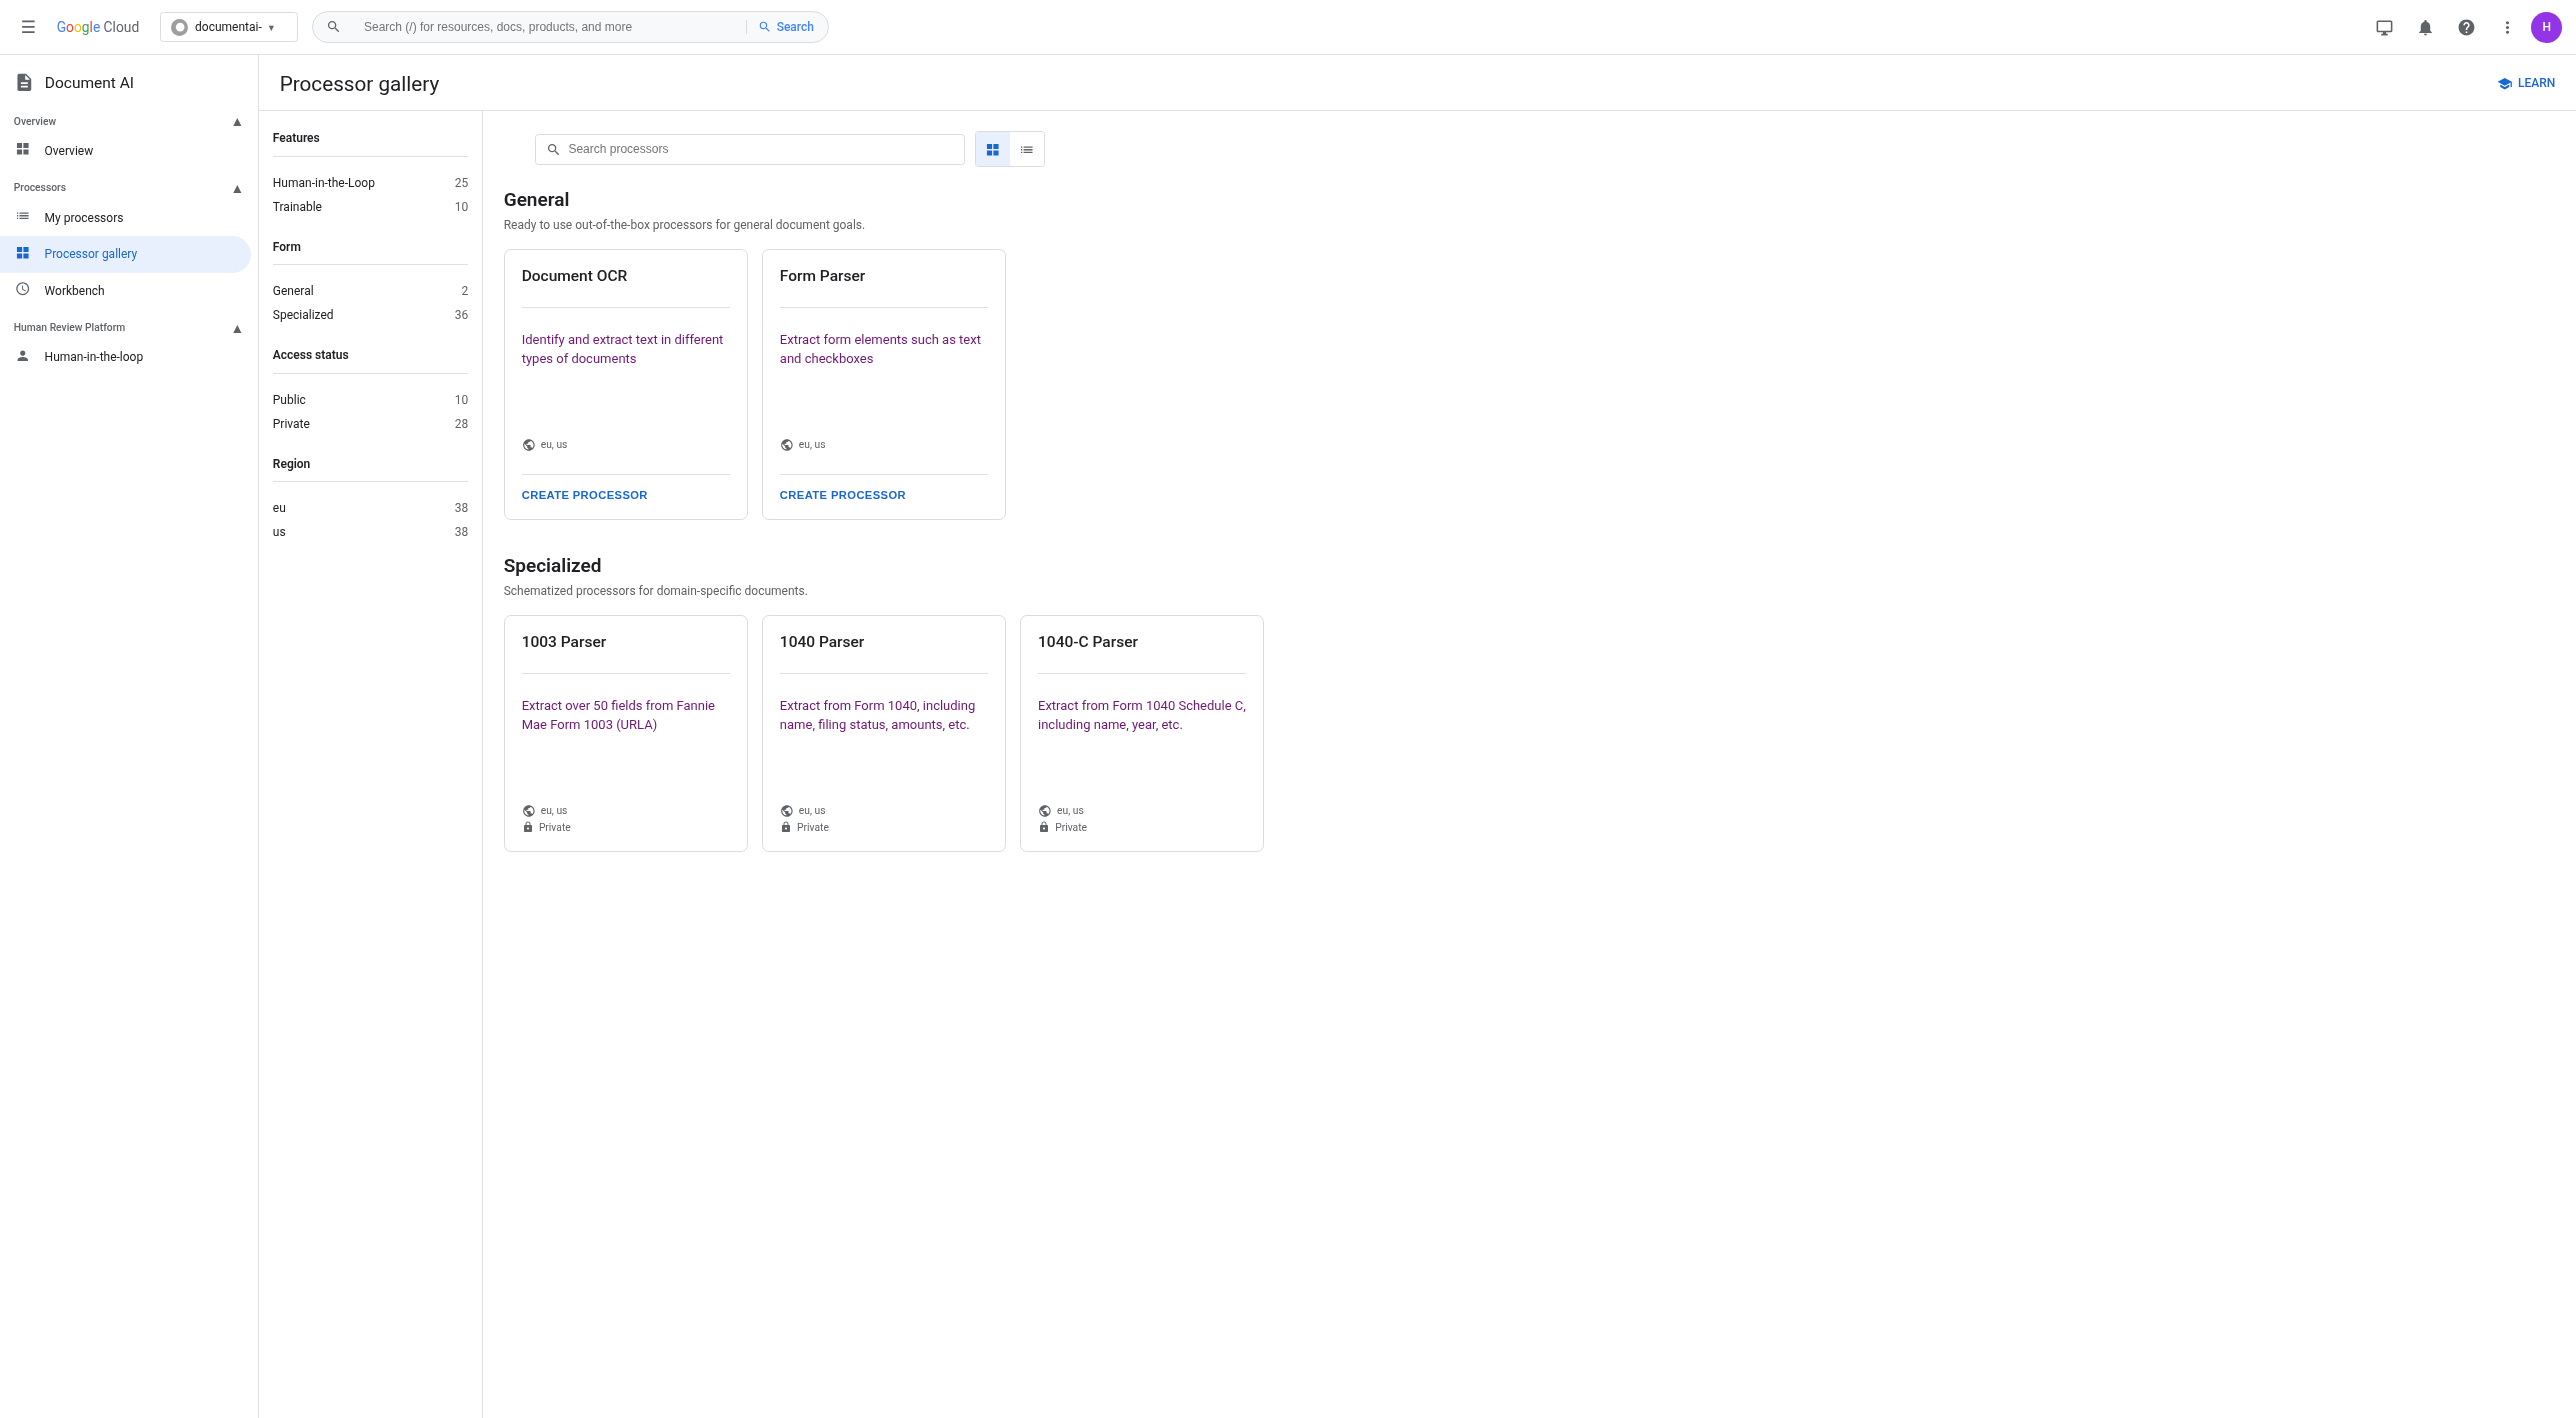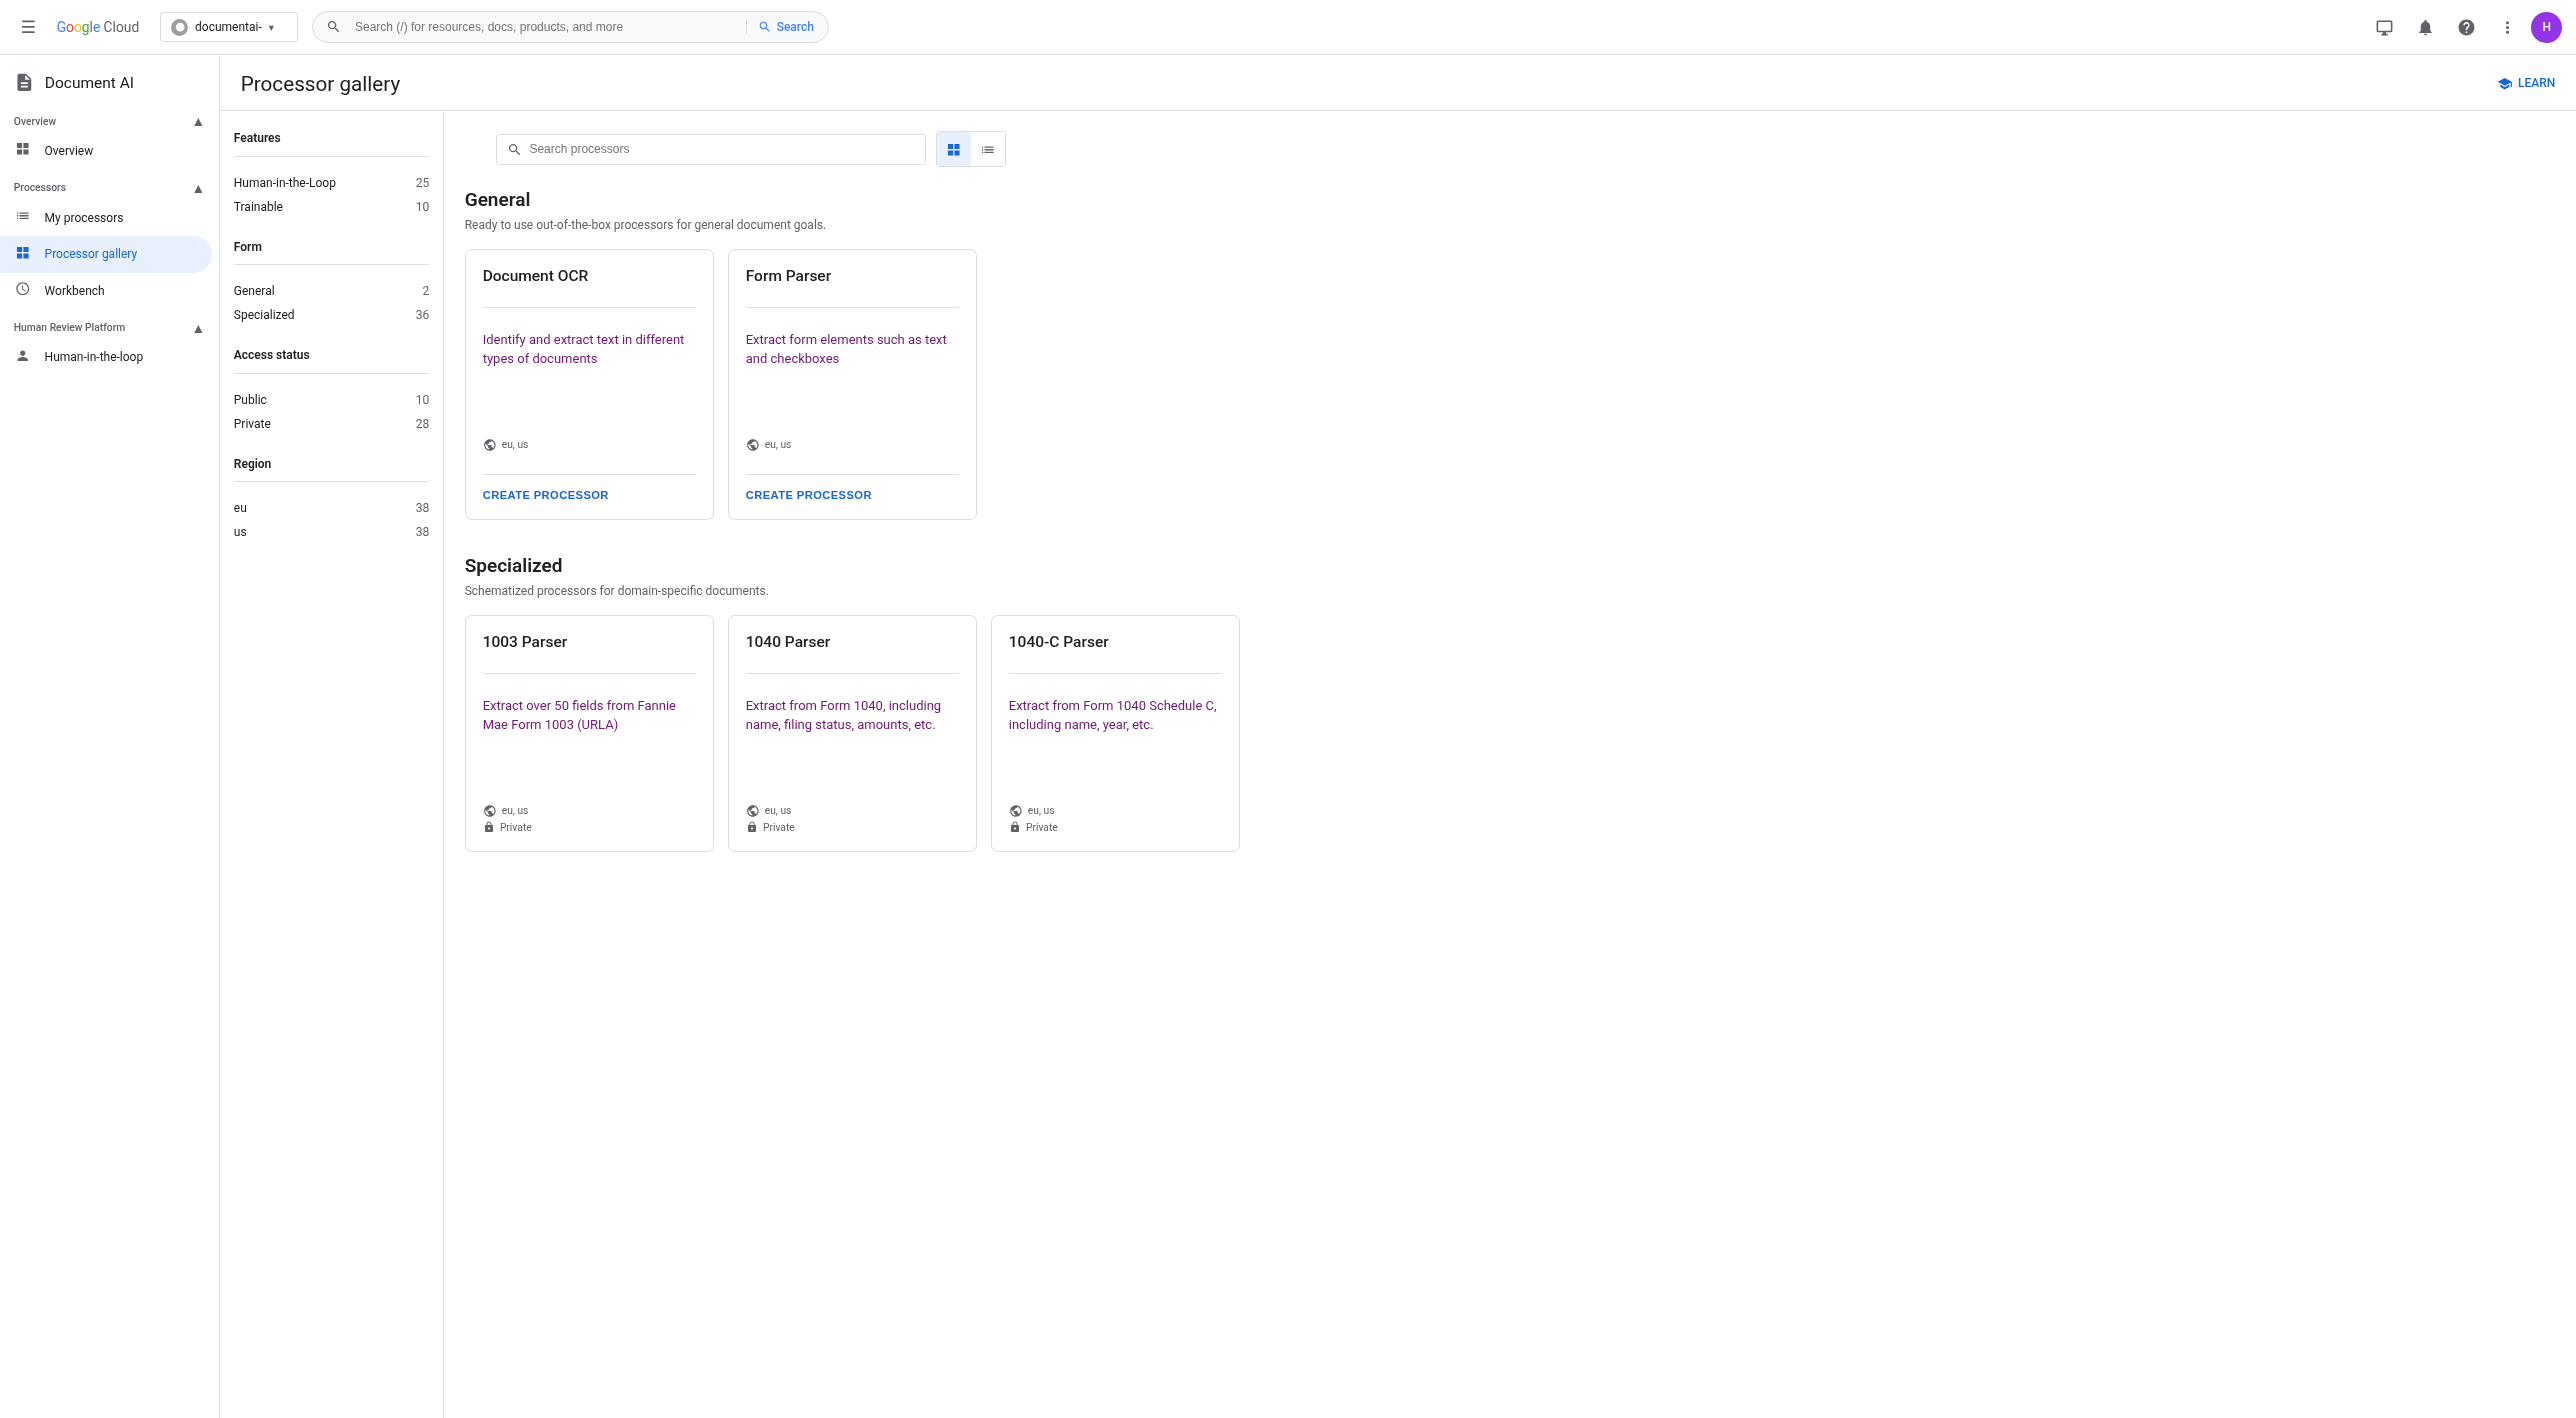--- a/index.html
+++ b/index.html
@@ -12,32 +12,32 @@
     .google-logo .g { color: #4285f4; }
     .google-logo .o1 { color: #ea4335; }
     .google-logo .o2 { color: #fbbc04; }
     .google-logo .gl { color: #34a853; }
     .google-logo .e { color: #ea4335; }
     .google-logo .cloud-text { color: #5f6368; }
     .project-selector { display: flex; align-items: center; gap: 6.9px; border: 0.9px solid #dadce0; border-radius: 3.4px; padding: 5.2px 10.3px; cursor: pointer; min-width: 138px; }
     .project-selector .dot { width: 17px; height: 17px; background: #9e9e9e; border-radius: 50%; display: flex; align-items: center; justify-content: center; }
     .project-name { font-size: 12px; color: #202124; }
     .project-arrow { color: #5f6368; font-size: 10.3px; }
-    .search-bar { flex: 1; max-width: 517px; display: flex; align-items: center; border: 0.9px solid #dadce0; border-radius: 20.7px; padding: 6.9px 13.8px; gap: 13px; background: #f8f9fa; }
+    .search-bar { flex: 1; max-width: 517px; display: flex; align-items: center; border: 0.9px solid #dadce0; border-radius: 20.7px; padding: 6.9px 13.8px; gap: 22px; background: #f8f9fa; }
     .search-bar input { border: none; background: transparent; outline: none; font-size: 12px; flex: 1; color: #202124; }
     .search-btn { display: flex; align-items: center; gap: 5.2px; background: #f8f9fa; border: none; cursor: pointer; color: #4285f4; font-size: 12px; font-weight: 500; border-left: 0.9px solid #dadce0; padding-left: 10.3px; margin-left: 3.4px; }
     .topbar-right { display: flex; align-items: center; gap: 6.9px; margin-left: auto; }
     .topbar-icon { width: 34px; height: 34px; display: flex; align-items: center; justify-content: center; cursor: pointer; border-radius: 50%; color: #5f6368; font-size: 17px; }
     .avatar { width: 31px; height: 31px; border-radius: 50%; background: #9334e6; display: flex; align-items: center; justify-content: center; color: white; font-size: 12px; font-weight: 500; cursor: pointer; }
 
     
     .main-layout { display: flex; flex: 1; overflow: hidden; }
 
     
-    .sidebar { width: 220px; border-right: 0.9px solid #e0e0e0; overflow-y: auto; flex-shrink: 0; padding: 6.9px 0; }
+    .sidebar { width: 259px; border-right: 0.9px solid #e0e0e0; overflow-y: auto; flex-shrink: 0; padding: 6.9px 0; }
     .sidebar-header { display: flex; align-items: center; gap: 10.3px; padding: 10.3px 13.8px; font-size: 15.5px; font-weight: 400; color: #202124; }
     .sidebar-header svg { color: #5f6368; }
     .sidebar-section-label { font-size: 10.3px; color: #5f6368; padding: 10.3px 13.8px 3.4px; font-weight: 500; display: flex; align-items: center; justify-content: space-between; cursor: pointer; }
     .sidebar-section-label .chevron { font-size: 13.8px; }
     .sidebar-item { display: flex; align-items: center; gap: 13.8px; padding: 8.6px 13.8px; cursor: pointer; color: #202124; font-size: 12px; border-radius: 0 20.7px 20.7px 0; margin-right: 6.9px; }
     .sidebar-item.active { background: #e8f0fe; color: #1967d2; }
     .sidebar-item .item-icon { color: #5f6368; font-size: 15.5px; width: 17px; text-align: center; }
     .sidebar-item.active .item-icon { color: #1967d2; }
 
     

